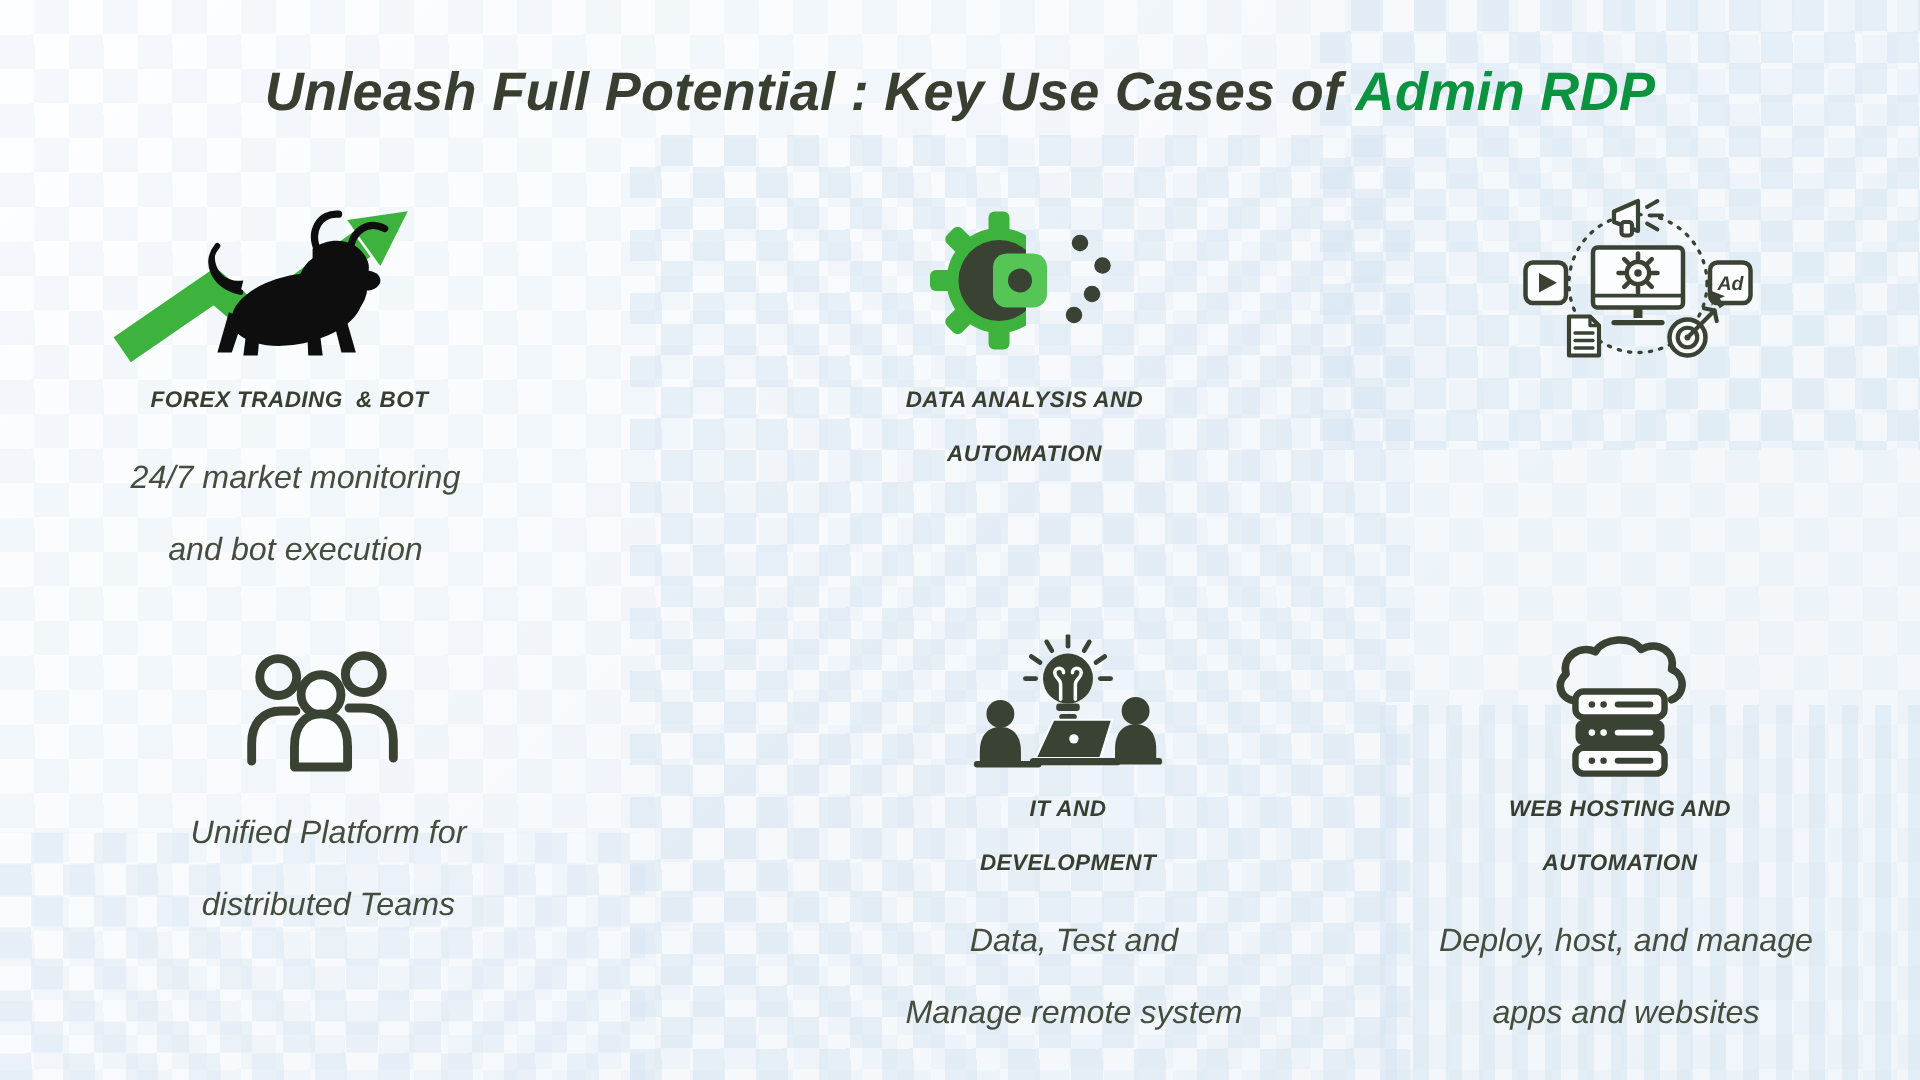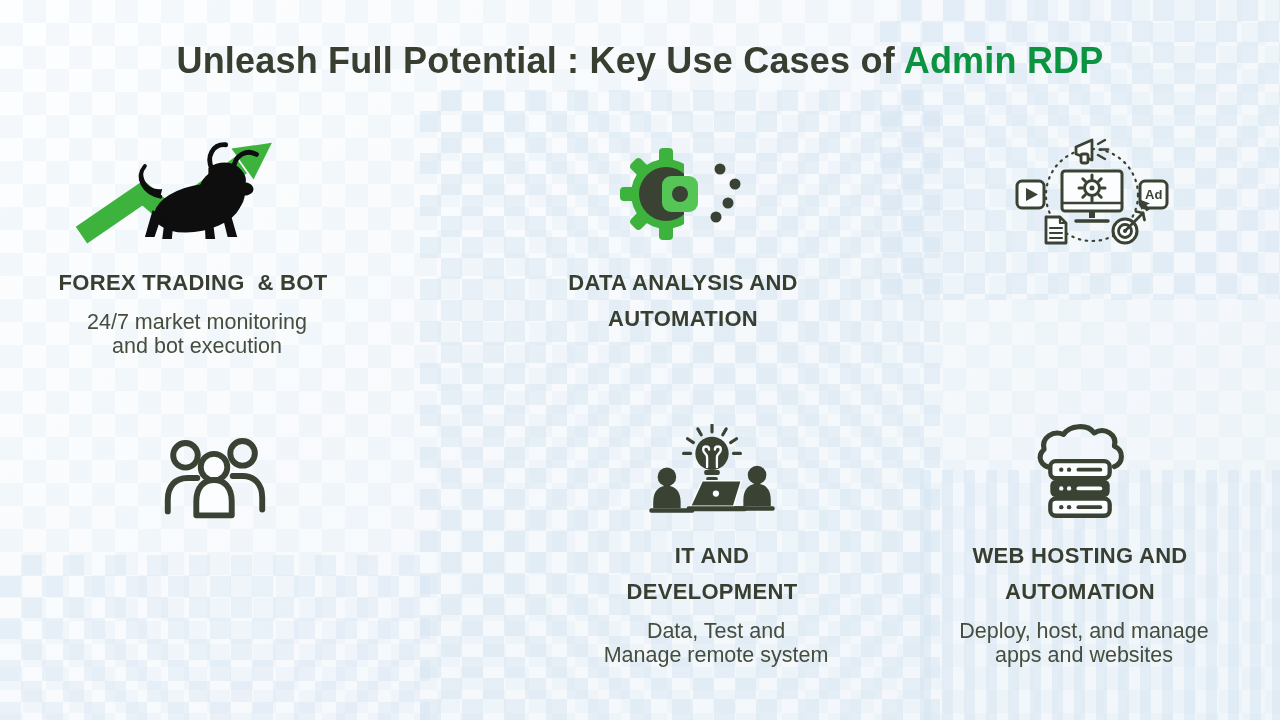--- a/index.html
+++ b/index.html
@@ -1,39 +1,39 @@
 <!DOCTYPE html>
 <html style="--heading-text: #383f31; --body-text: #454d3e; --accent-green: #0b9340; --icon-green: #3db33d; --icon-green-light: #55c655; --icon-dark: #3a4233; --pattern-blue: #d5e4f1;"><head>
 <meta charset="utf-8">
 <style>
   html,body{margin:0;padding:0;}
   body{font-family:"Liberation Sans","DejaVu Sans",sans-serif;}
   .poster{position:relative;width:1280px;height:720px;overflow:hidden;
-    background:linear-gradient(135deg,#fdfeff 0%,#f6f9fc 55%,#f1f6fa 100%);}
+    background:linear-gradient(135deg,#fdfeff 0%,#f6f9fc 55%,#f1f6fa 100%);font-style:italic;}
   .checker{position:absolute;pointer-events:none;
     background:conic-gradient(rgba(213,228,241,var(--a,.5)) 25%, transparent 0 50%,
                rgba(213,228,241,var(--a,.5)) 0 75%, transparent 0);
     background-size:42px 42px;}
   .chk-all{inset:0;--a:.22;background-size:46px 46px;}
   .chk-tr{left:880px;top:0;width:400px;height:300px;--a:.5;}
   .chk-mid{left:420px;top:90px;width:520px;height:630px;--a:.48;}
   .chk-bl{left:0;top:555px;width:430px;height:165px;--a:.4;}
   .stripes-br{position:absolute;left:920px;top:470px;width:360px;height:250px;pointer-events:none;
     background:repeating-linear-gradient(90deg,rgba(213,228,241,.5) 0 11px,transparent 11px 22px);}
   .title{position:relative;text-align:center;padding-top:40px;
     font-size:36px;font-weight:bold;letter-spacing:.2px;color:var(--heading-text,#383f31);}
   .title .accent{color:var(--accent-green,#0b9340);}
   .grid{position:relative;display:grid;grid-template-columns:430px 450px 400px;
     grid-template-rows:298px auto;margin-top:42px;}
   .card{display:flex;flex-direction:column;align-items:center;text-align:center;}
-  .icon-box{height:125px;display:flex;align-items:flex-end;justify-content:center;}
+  .icon-box{height:125px;display:flex;align-items:center;justify-content:center;}
   .row2 .icon-box{height:100px;}
-  .card h3{margin:16px 0 0 0;font-size:22px;line-height:36px;font-weight:bold;
+  .card h3{margin:0 0 0 0;font-size:15px;line-height:36px;font-weight:bold;
     letter-spacing:.3px;color:var(--heading-text,#383f31);white-space:pre-wrap;}
-  .card p{margin:9px 0 0 8px;font-size:21.5px;line-height:24px;
+  .card p{margin:9px 0 0 8px;font-size:21.5px;line-height:48px;
     color:var(--body-text,#454d3e);white-space:pre-wrap;}
   .shift-a{transform:translateX(-22px);}
   .shift-b{transform:translateX(28px);}
   .shift-c{transform:translateX(12px);}
   .shift-d{transform:translateX(57px);}
   
   .sd{stroke:var(--icon-dark,#3a4233);fill:none;stroke-linecap:round;stroke-linejoin:round;}
   .sdot{stroke:var(--icon-dark,#3a4233);fill:none;stroke-linecap:round;}
   .fd{fill:var(--icon-dark,#3a4233);}
   .fw{fill:#fbfdfe;}
@@ -162,20 +162,22 @@
       <div class="icon-box">
         <svg width="122" height="92" viewBox="0 0 124 92">
           <circle cx="32" cy="25" r="12.5" class="sd" stroke-width="6"></circle>
           <circle cx="90" cy="23" r="12.5" class="sd" stroke-width="6"></circle>
           <path d="M14,82 V70 C14,56 22,48 34,48 H44" class="sd" stroke-width="6"></path>
           <path d="M110,80 V68 C110,54 102,46 90,46 H80" class="sd" stroke-width="6"></path>
           <circle cx="61" cy="37" r="13.5" class="sd fw" stroke-width="6"></circle>
           <path d="M43,86 V72 C43,57 51,50 61,50 C71,50 79,57 79,72 V86 Z" class="sd fw" stroke-width="6"></path>
         </svg>
       </div>
+      <p>Unified Platform for
+distributed Teams</p>
     </div>
 
     <div class="card row2 shift-d">
       <div class="icon-box">
         <svg width="130" height="98" viewBox="0 0 132 100">
           <g class="sd" stroke-width="3.2">
             <line x1="66" y1="8" x2="66" y2="1"></line>
             <line x1="77" y1="11" x2="80.5" y2="5"></line>
             <line x1="85" y1="19" x2="91" y2="15"></line>
             <line x1="55" y1="11" x2="51.5" y2="5"></line>

